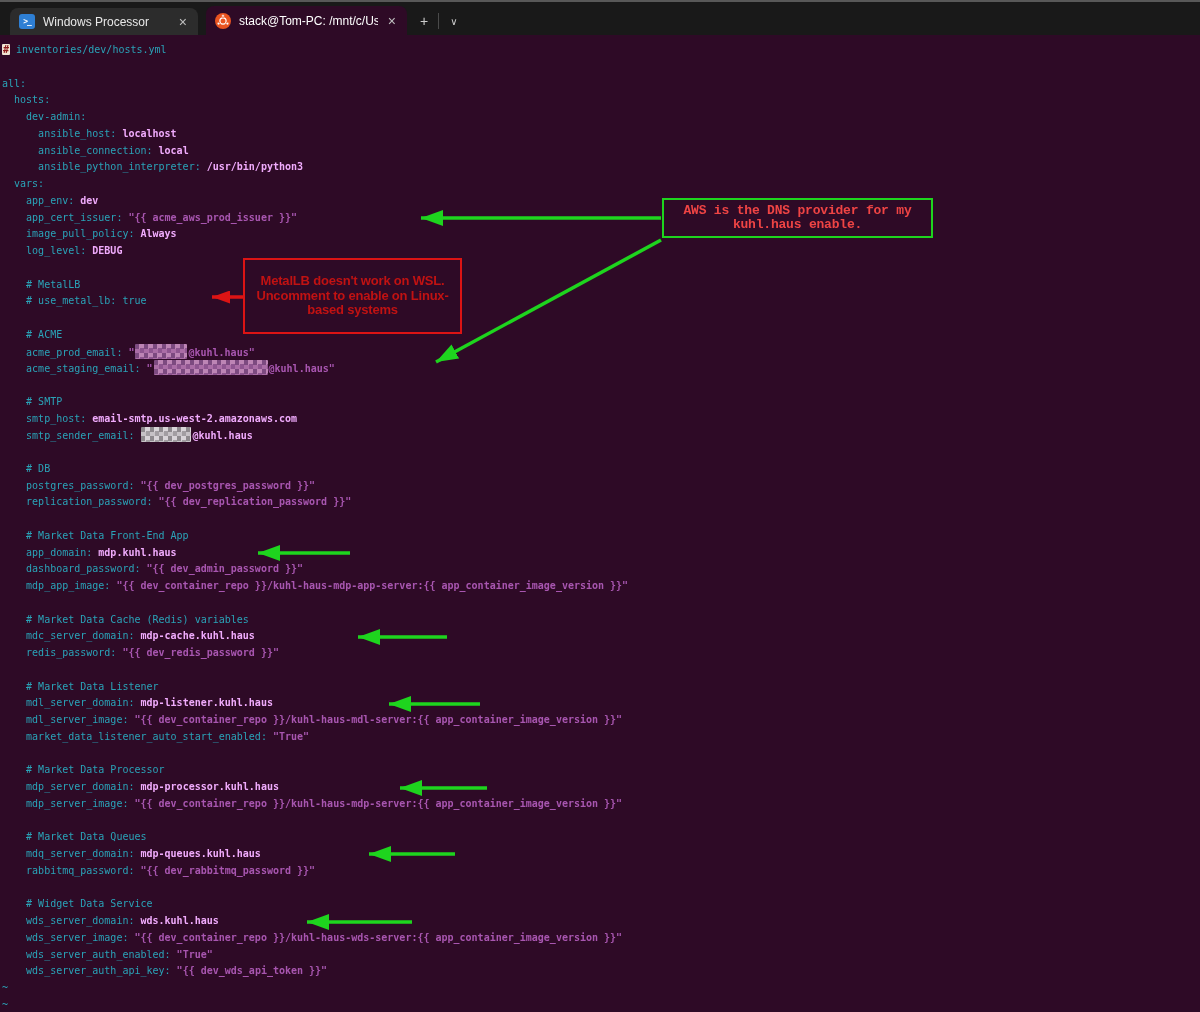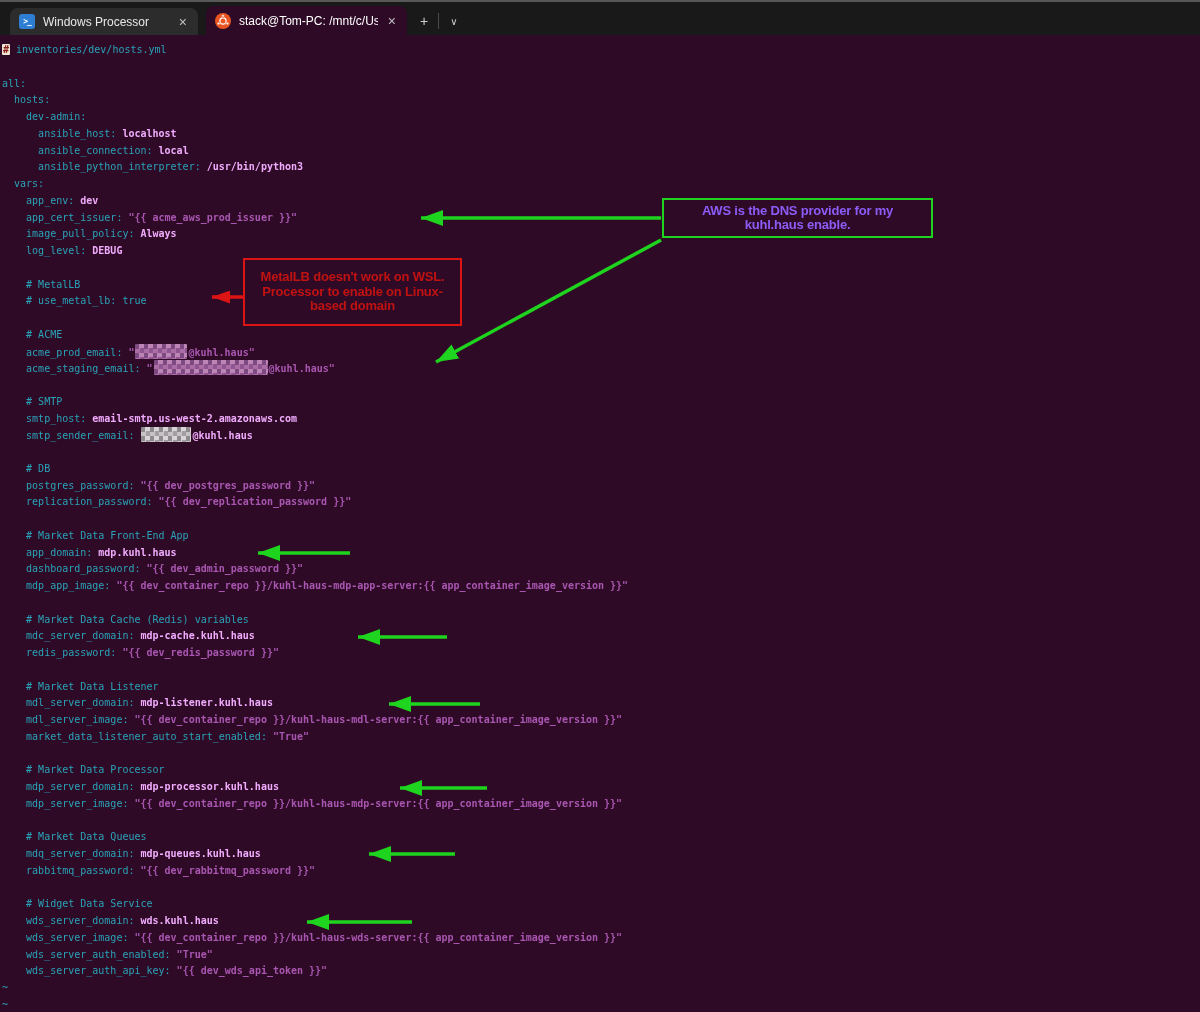--- a/index.html
+++ b/index.html
@@ -50,21 +50,21 @@
   .censor{display:inline-block;height:15px;vertical-align:-3px;margin:0 1px;border-radius:1px;}
   .censor.magenta{background:conic-gradient(#bd85b5 25%, #8e5590 0 50%, #aa6da6 0 75%, #7c4a80 0) 0 0/9px 9px;}
   .censor.light{background:conic-gradient(#d8d4d8 25%, #a29ea2 0 50%, #c6c2c6 0 75%, #8e8a8e 0) 0 0/9px 9px;}
   
   .arrow-layer{position:absolute;top:0;left:0;width:1200px;height:1012px;pointer-events:none;z-index:7;}
   .anno-box{
     position:absolute;box-sizing:border-box;display:flex;flex-direction:column;
     align-items:center;justify-content:center;text-align:center;
     font-weight:bold;font-size:13px;line-height:14.5px;letter-spacing:-0.2px;z-index:6;
   }
-  .anno-box.green{border:2.5px solid #1ed41e;color:#8b5cf6;}
+  .anno-box.green{border:2.5px solid #1ed41e;color:#ef4444;font-family:Liberation Mono, monospace;}
   .anno-box.red{border:2.5px solid #dc1414;color:#c11212;}
 </style>
 </head>
 <body>
 
 <div class="tabbar">
   <div class="tab inactive">
     <span class="ps-icon">&gt;_</span>
     <span class="tab-label">Windows Processor</span>
     <span class="tab-close">×</span>
@@ -86,24 +86,24 @@
 </div>
 
 <div class="terminal">
   <div class="code" id="code"><div class="line"><span class="cur">#</span><span class="t"> inventories/dev/hosts.yml</span></div><div class="line"></div><div class="line"><span class="t">all:</span></div><div class="line"><span class="t">  hosts:</span></div><div class="line"><span class="t">    dev-admin:</span></div><div class="line"><span class="t">      ansible_host: </span><span class="w">localhost</span></div><div class="line"><span class="t">      ansible_connection: </span><span class="w">local</span></div><div class="line"><span class="t">      ansible_python_interpreter: </span><span class="w">/usr/bin/python3</span></div><div class="line"><span class="t">  vars:</span></div><div class="line"><span class="t">    app_env: </span><span class="w">dev</span></div><div class="line"><span class="t">    app_cert_issuer: </span><span class="p">"{{ acme_aws_prod_issuer }}"</span></div><div class="line"><span class="t">    image_pull_policy: </span><span class="w">Always</span></div><div class="line"><span class="t">    log_level: </span><span class="w">DEBUG</span></div><div class="line"></div><div class="line"><span class="t">    # MetalLB</span></div><div class="line"><span class="t">    # use_metal_lb: true</span></div><div class="line"></div><div class="line"><span class="t">    # ACME</span></div><div class="line"><span class="t">    acme_prod_email: </span><span class="p">"</span><span class="censor magenta" style="width: 52px;"></span><span class="p">@kuhl.haus"</span></div><div class="line"><span class="t">    acme_staging_email: </span><span class="p">"</span><span class="censor magenta" style="width: 114px;"></span><span class="p">@kuhl.haus"</span></div><div class="line"></div><div class="line"><span class="t">    # SMTP</span></div><div class="line"><span class="t">    smtp_host: </span><span class="w">email-smtp.us-west-2.amazonaws.com</span></div><div class="line"><span class="t">    smtp_sender_email: </span><span class="censor light" style="width: 50px;"></span><span class="w">@kuhl.haus</span></div><div class="line"></div><div class="line"><span class="t">    # DB</span></div><div class="line"><span class="t">    postgres_password: </span><span class="p">"{{ dev_postgres_password }}"</span></div><div class="line"><span class="t">    replication_password: </span><span class="p">"{{ dev_replication_password }}"</span></div><div class="line"></div><div class="line"><span class="t">    # Market Data Front-End App</span></div><div class="line"><span class="t">    app_domain: </span><span class="w">mdp.kuhl.haus</span></div><div class="line"><span class="t">    dashboard_password: </span><span class="p">"{{ dev_admin_password }}"</span></div><div class="line"><span class="t">    mdp_app_image: </span><span class="p">"{{ dev_container_repo }}/kuhl-haus-mdp-app-server:{{ app_container_image_version }}"</span></div><div class="line"></div><div class="line"><span class="t">    # Market Data Cache (Redis) variables</span></div><div class="line"><span class="t">    mdc_server_domain: </span><span class="w">mdp-cache.kuhl.haus</span></div><div class="line"><span class="t">    redis_password: </span><span class="p">"{{ dev_redis_password }}"</span></div><div class="line"></div><div class="line"><span class="t">    # Market Data Listener</span></div><div class="line"><span class="t">    mdl_server_domain: </span><span class="w">mdp-listener.kuhl.haus</span></div><div class="line"><span class="t">    mdl_server_image: </span><span class="p">"{{ dev_container_repo }}/kuhl-haus-mdl-server:{{ app_container_image_version }}"</span></div><div class="line"><span class="t">    market_data_listener_auto_start_enabled: </span><span class="p">"True"</span></div><div class="line"></div><div class="line"><span class="t">    # Market Data Processor</span></div><div class="line"><span class="t">    mdp_server_domain: </span><span class="w">mdp-processor.kuhl.haus</span></div><div class="line"><span class="t">    mdp_server_image: </span><span class="p">"{{ dev_container_repo }}/kuhl-haus-mdp-server:{{ app_container_image_version }}"</span></div><div class="line"></div><div class="line"><span class="t">    # Market Data Queues</span></div><div class="line"><span class="t">    mdq_server_domain: </span><span class="w">mdp-queues.kuhl.haus</span></div><div class="line"><span class="t">    rabbitmq_password: </span><span class="p">"{{ dev_rabbitmq_password }}"</span></div><div class="line"></div><div class="line"><span class="t">    # Widget Data Service</span></div><div class="line"><span class="t">    wds_server_domain: </span><span class="w">wds.kuhl.haus</span></div><div class="line"><span class="t">    wds_server_image: </span><span class="p">"{{ dev_container_repo }}/kuhl-haus-wds-server:{{ app_container_image_version }}"</span></div><div class="line"><span class="t">    wds_server_auth_enabled: </span><span class="p">"True"</span></div><div class="line"><span class="t">    wds_server_auth_api_key: </span><span class="p">"{{ dev_wds_api_token }}"</span></div><div class="line"><span class="t">~</span></div><div class="line"><span class="t">~</span></div></div>
 </div>
 
 <div class="anno-box green" id="greenBox" style="left: 662px; top: 198px; width: 271px; height: 40px;">
   <div>AWS is the DNS provider for my</div>
   <div>kuhl.haus enable.</div>
 </div>
-<div class="anno-box red" id="redBox" style="left: 243px; top: 258px; width: 219px; height: 68px;">
+<div class="anno-box red" id="redBox" style="left: 243px; top: 258px; width: 219px; height: 76px;">
   <div>MetalLB doesn't work on WSL.</div>
-  <div>Processor to enable on Linux-</div>
-  <div>based domain</div>
+  <div>Uncomment to enable on Linux-</div>
+  <div>based systems</div>
 </div>
 
 <svg class="arrow-layer" id="arrowLayer">
   <defs>
     <marker id="gh" markerUnits="userSpaceOnUse" markerWidth="22" markerHeight="16" refX="22" refY="8" orient="auto">
       <path d="M0,0 L22,8 L0,16 z" fill="#1ed41e"></path>
     </marker>
     <marker id="rh" markerUnits="userSpaceOnUse" markerWidth="18" markerHeight="13" refX="18" refY="6.5" orient="auto">
       <path d="M0,0 L18,6.5 L0,13 z" fill="#dc1414"></path>
     </marker>

